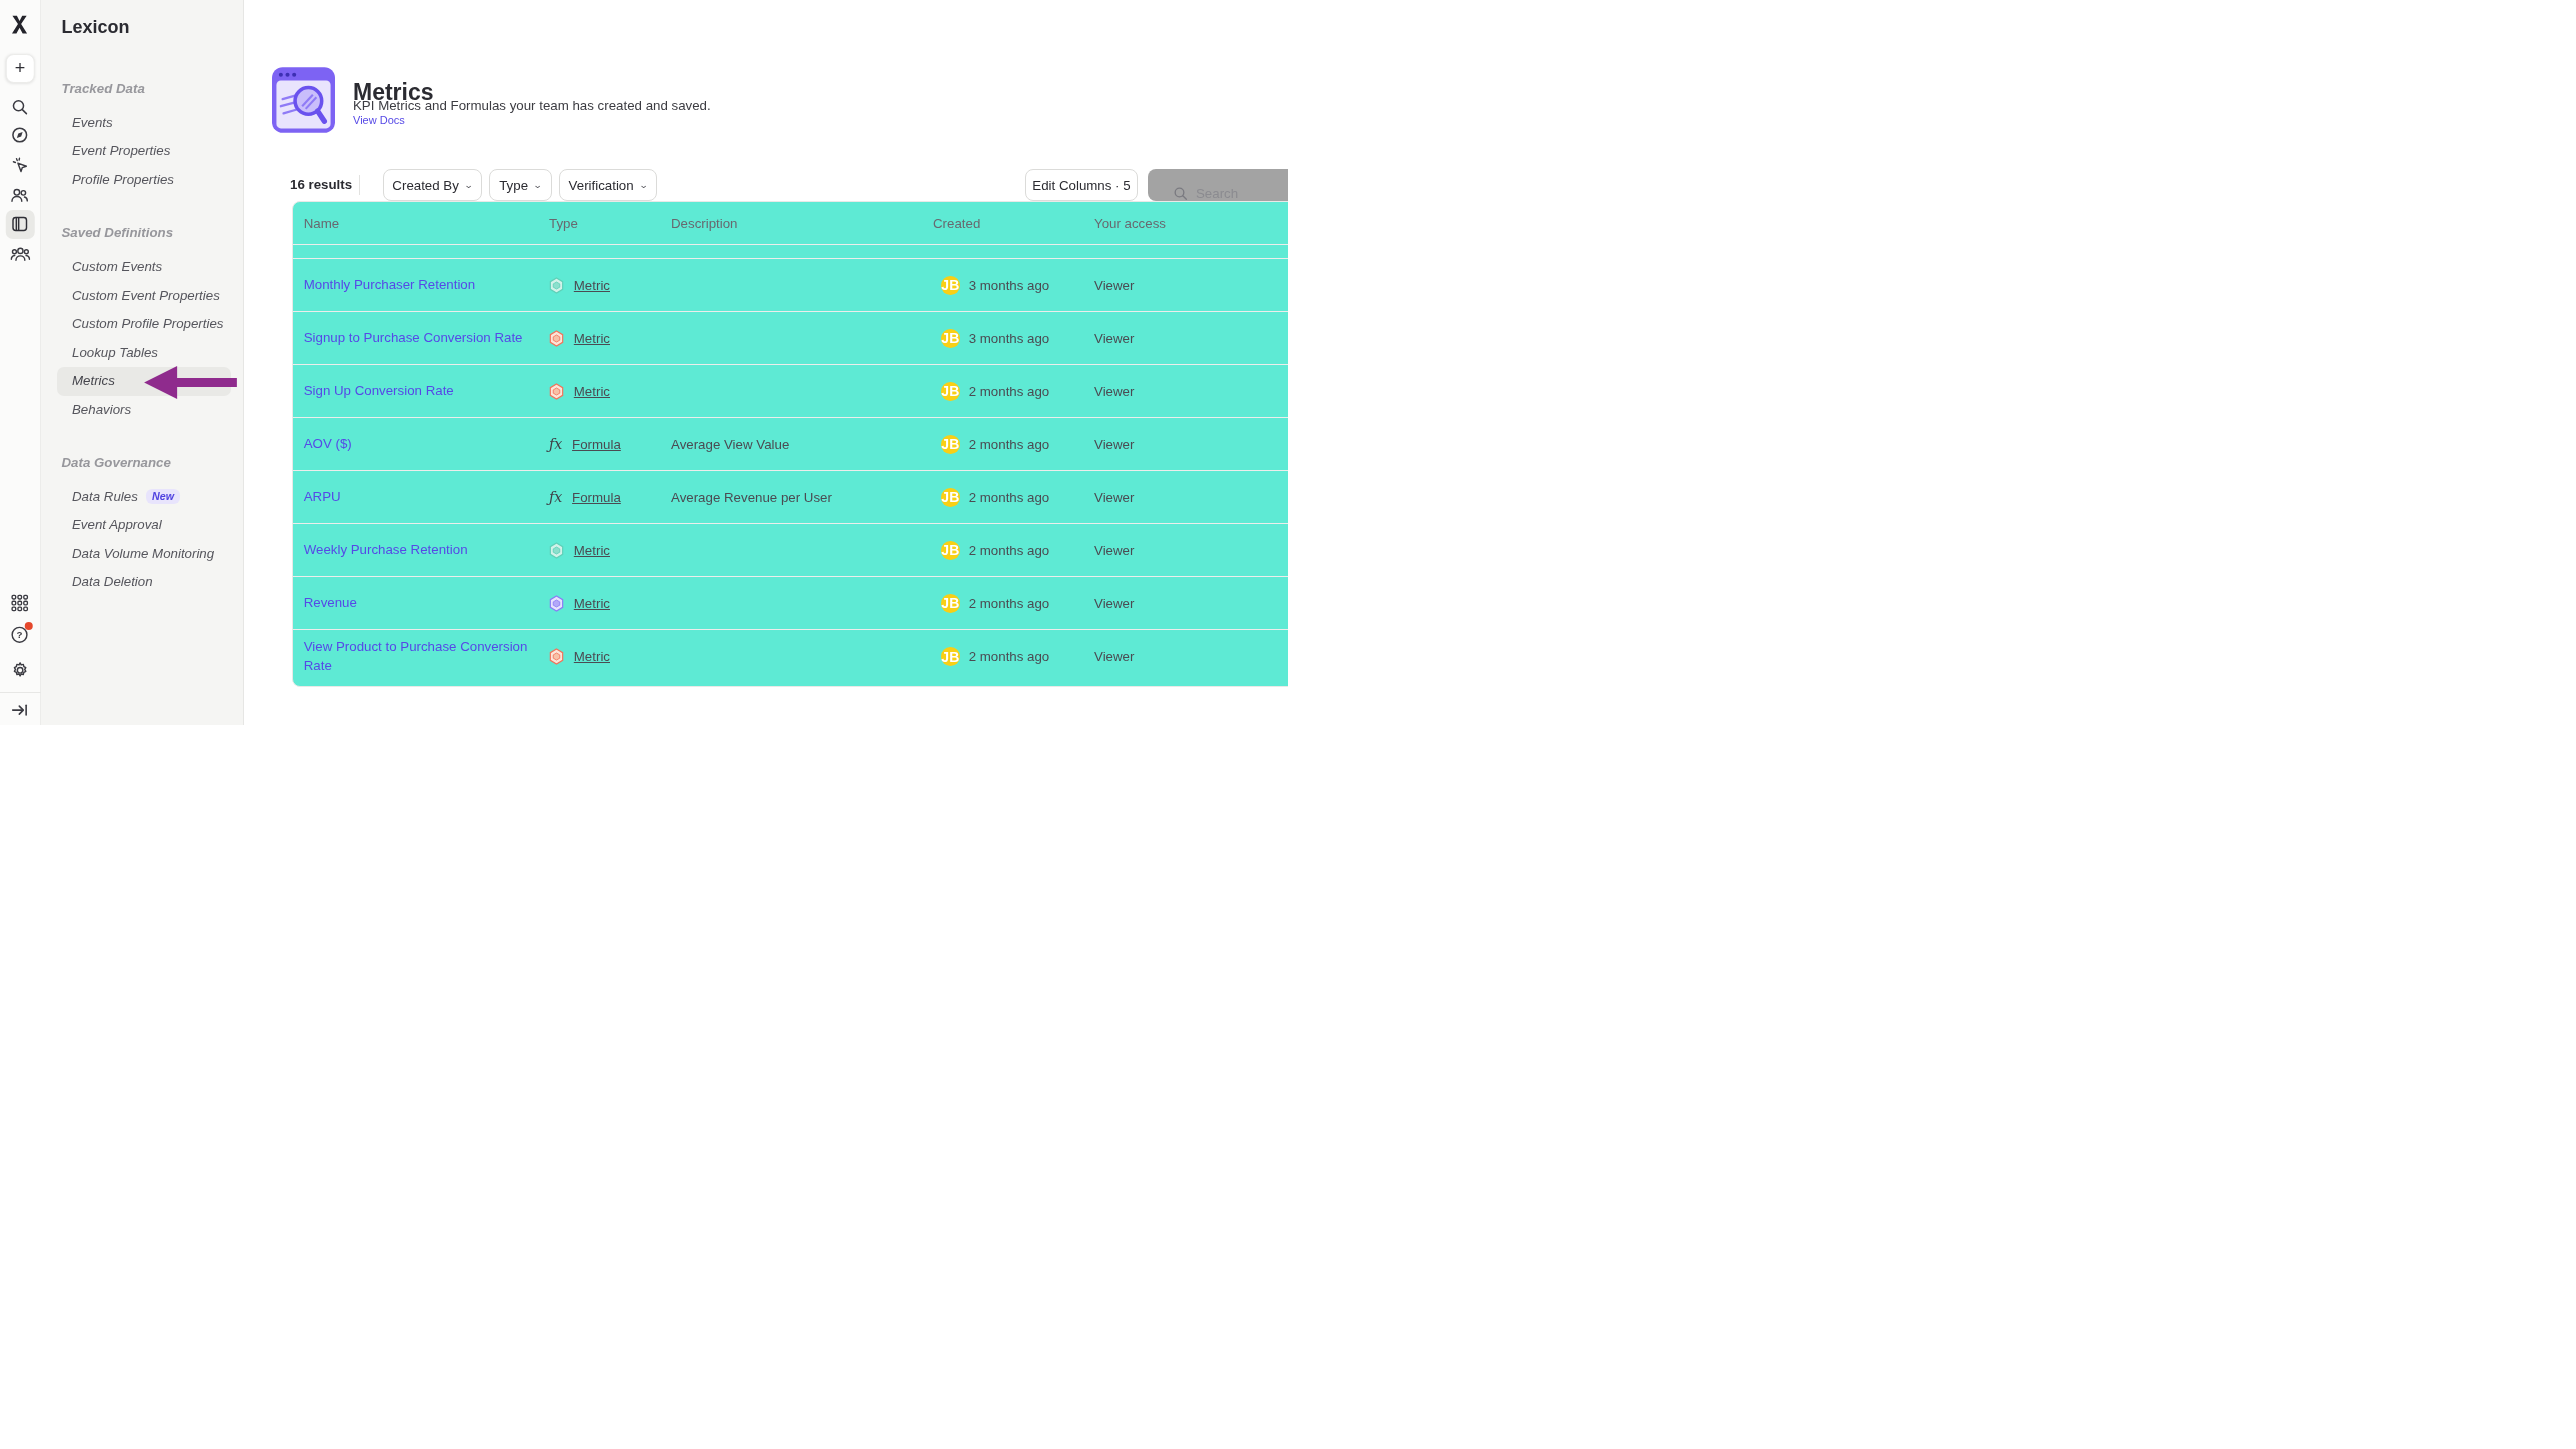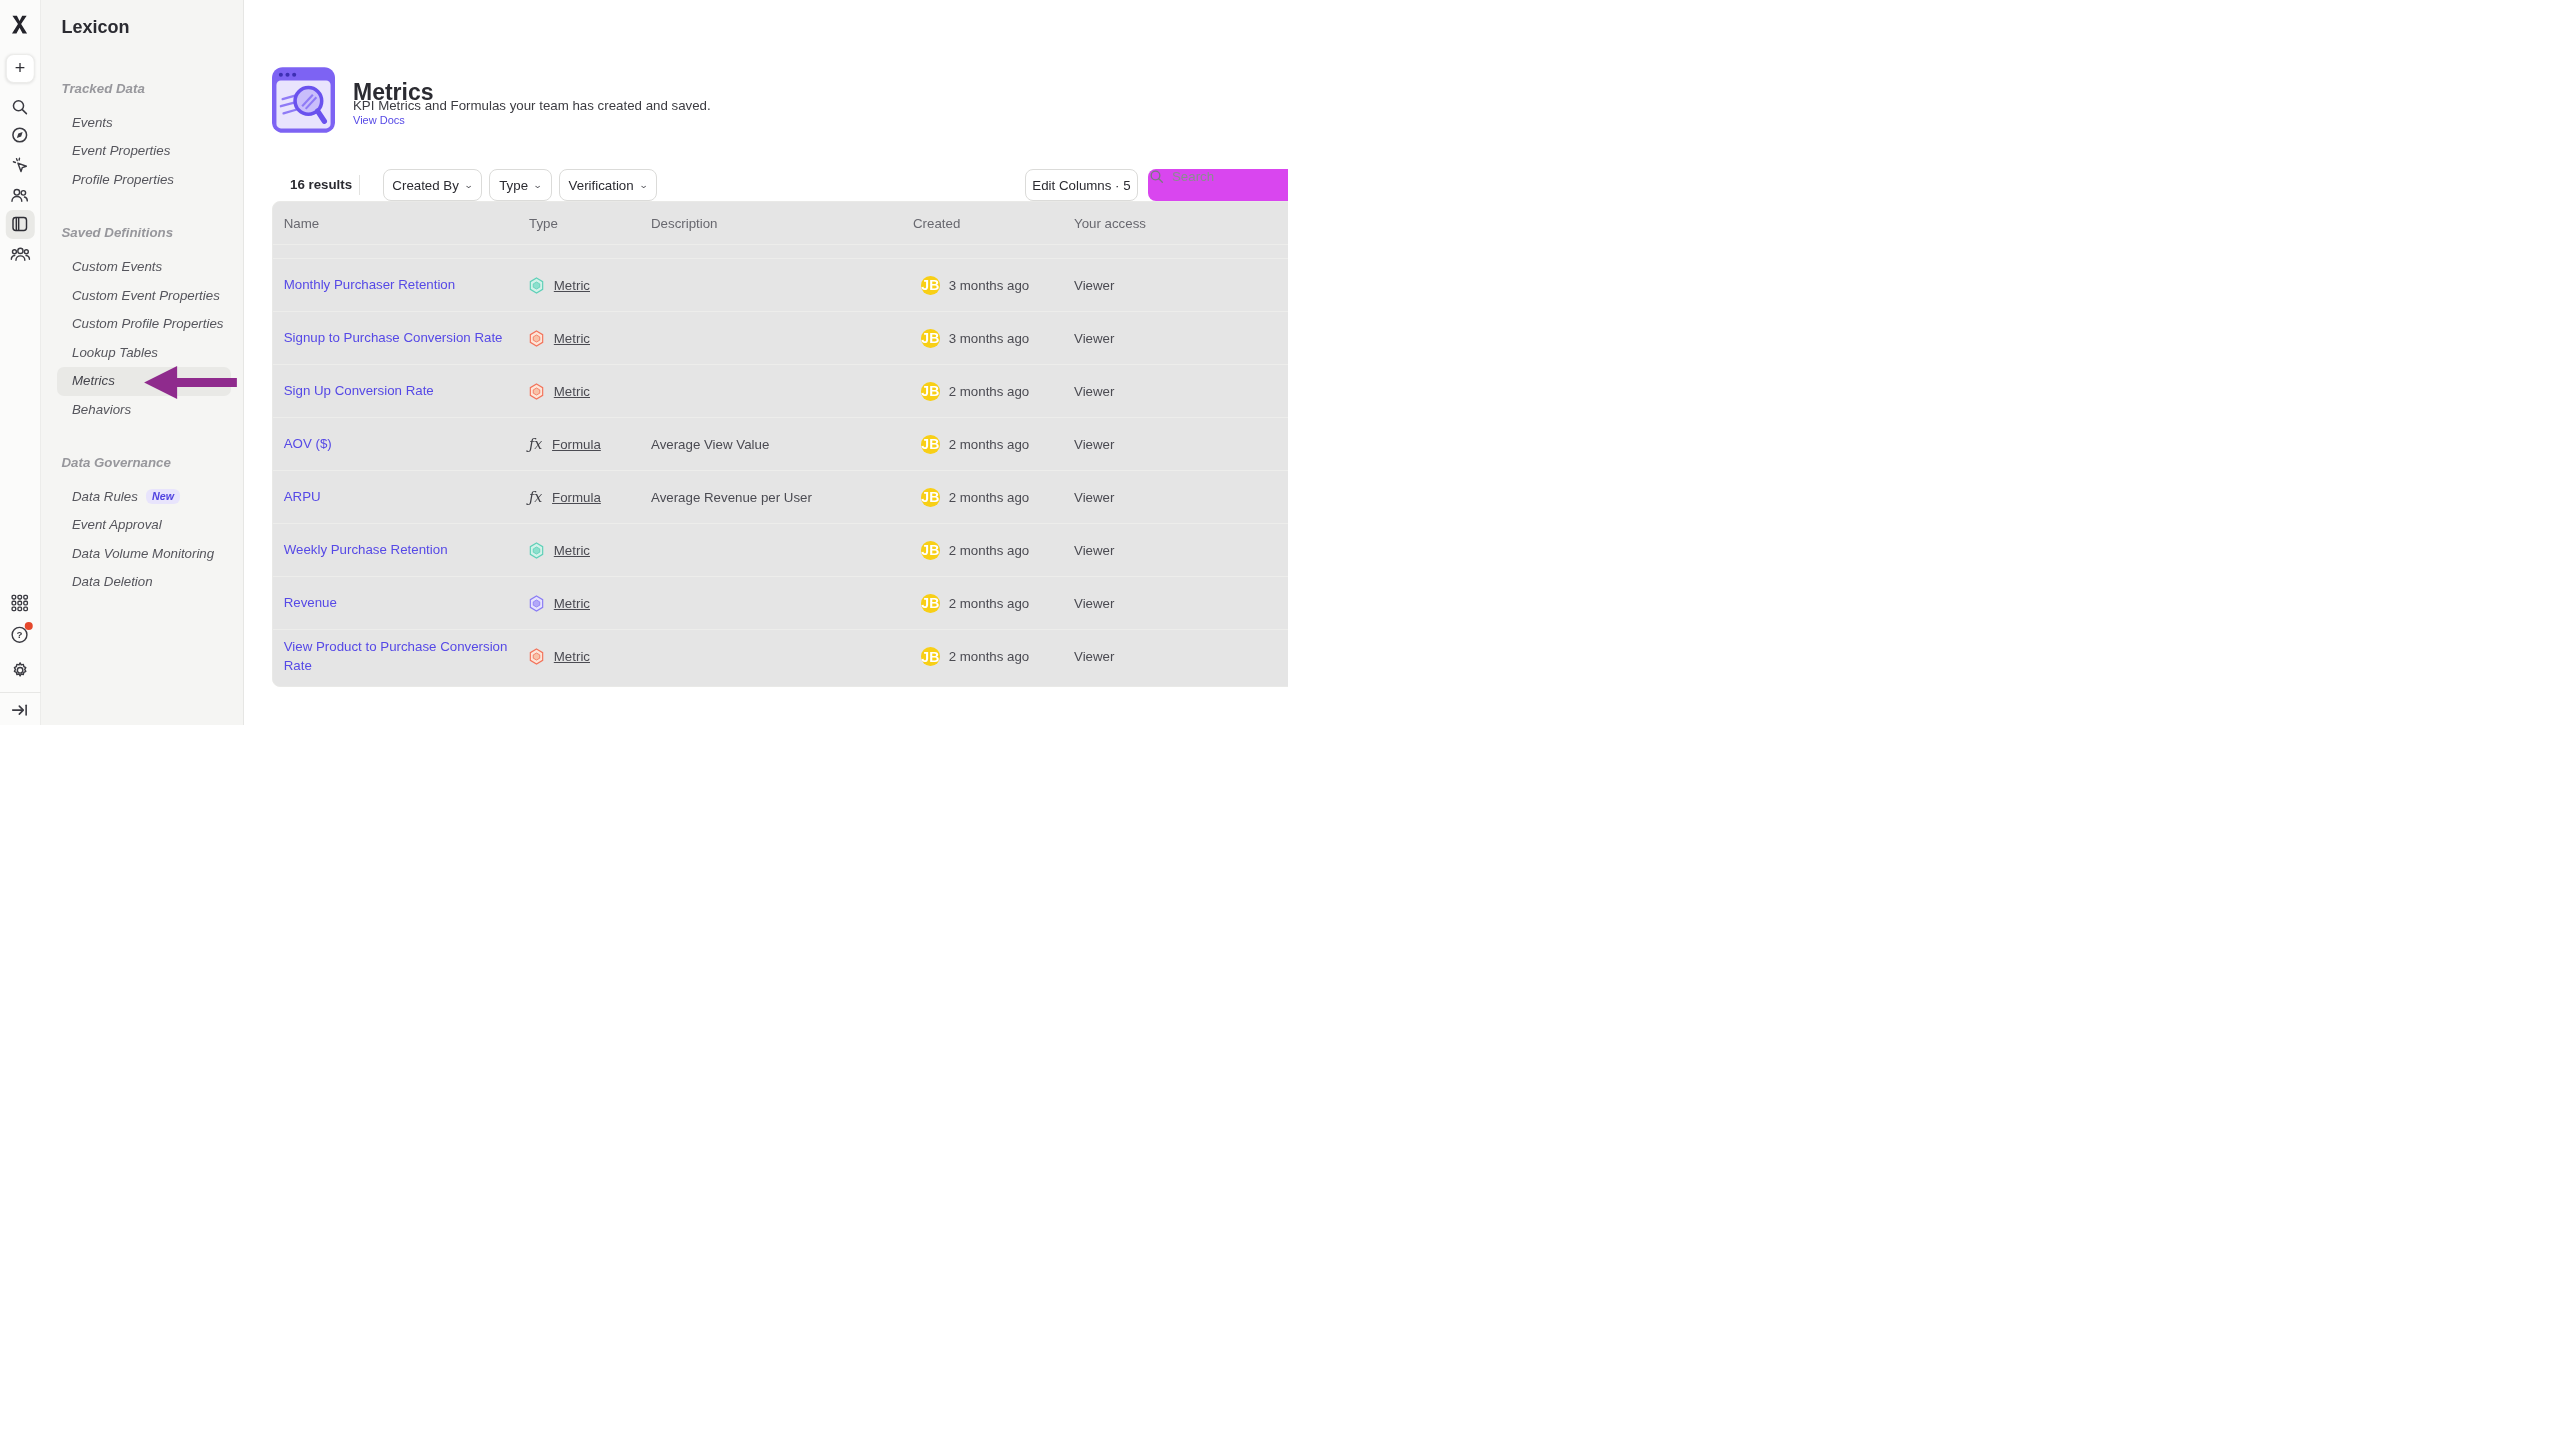--- a/index.html
+++ b/index.html
@@ -42,26 +42,26 @@
   
   .toolbar-el { position:absolute; top:169px; height:32px; }
   #results-count { left:46px; line-height:32px; font-size:13.3px; font-weight:700; color:#2b2b31; }
   #toolbar-sep { left:115px; top:175px; height:19.6px; width:0.9px; background:#e2e2e0; }
   .filter-btn { display:flex; align-items:center; justify-content:center; gap:6.2px; background:#fff; border:0.9px solid #dbdbd9; border-radius:8px; font-size:13.3px; font-weight:500; color:#2b2b31; cursor:pointer; }
   .caret { font-size:9px; color:#5a5a60; transform:scaleX(1.3); }
   #btn-created-by { left:139px; width:99px; }
   #btn-type { left:245px; width:63px; }
   #btn-verification { left:315px; width:98px; }
   #btn-edit-columns { left:781px; width:113px; }
-  #search-box { left:904px; width:160px; background:#d946ef; border-radius:8px; display:flex; align-items:flex-start; padding-left:1px; gap:8px; }
+  #search-box { left:904px; width:160px; background:#a3a3a3; border-radius:8px; display:flex; align-items:flex-end; padding-left:25px; gap:8px; }
   #search-box input { border:none; outline:none; background:transparent; font-size:13.3px; color:#3c3c42; width:107px; font-family:inherit; }
   #search-box input::placeholder { color:#8b8b90; }
 
   
-  #table-card { position:absolute; left:28px; top:201px; width:1268px; height:486px; border:0.9px solid #e9e9e7; border-radius:8px; background:#e5e5e5; overflow:hidden; }
+  #table-card { position:absolute; left:48px; top:201px; width:1268px; height:486px; border:0.9px solid #e9e9e7; border-radius:8px; background:#5eead4; overflow:hidden; }
   #thead { position:relative; height:43px; border-bottom:0.9px solid #ededeb; }
   .th { position:absolute; top:0; line-height:43px; font-size:13.3px; color:#68686f; cursor:pointer; }
   #sliver-row { height:14.2px; border-bottom:0.9px solid #ededeb; }
   .tr { position:relative; height:53px; border-bottom:0.9px solid #ededeb; }
   .tr:last-child { border-bottom:none; }
   .cell { position:absolute; top:0; height:100%; display:flex; align-items:center; font-size:13.3px; color:#4b4b52; }
   .c-name { left:10.7px; width:233px; }
   .name-link { font-size:13.3px; font-weight:500; color:#5649e6; line-height:18.7px; cursor:pointer; text-decoration:none; }
   .c-type { left:256px; gap:9.8px; }
   .c-type .t-label { color:#4b4b52;text-decoration:underline; }

